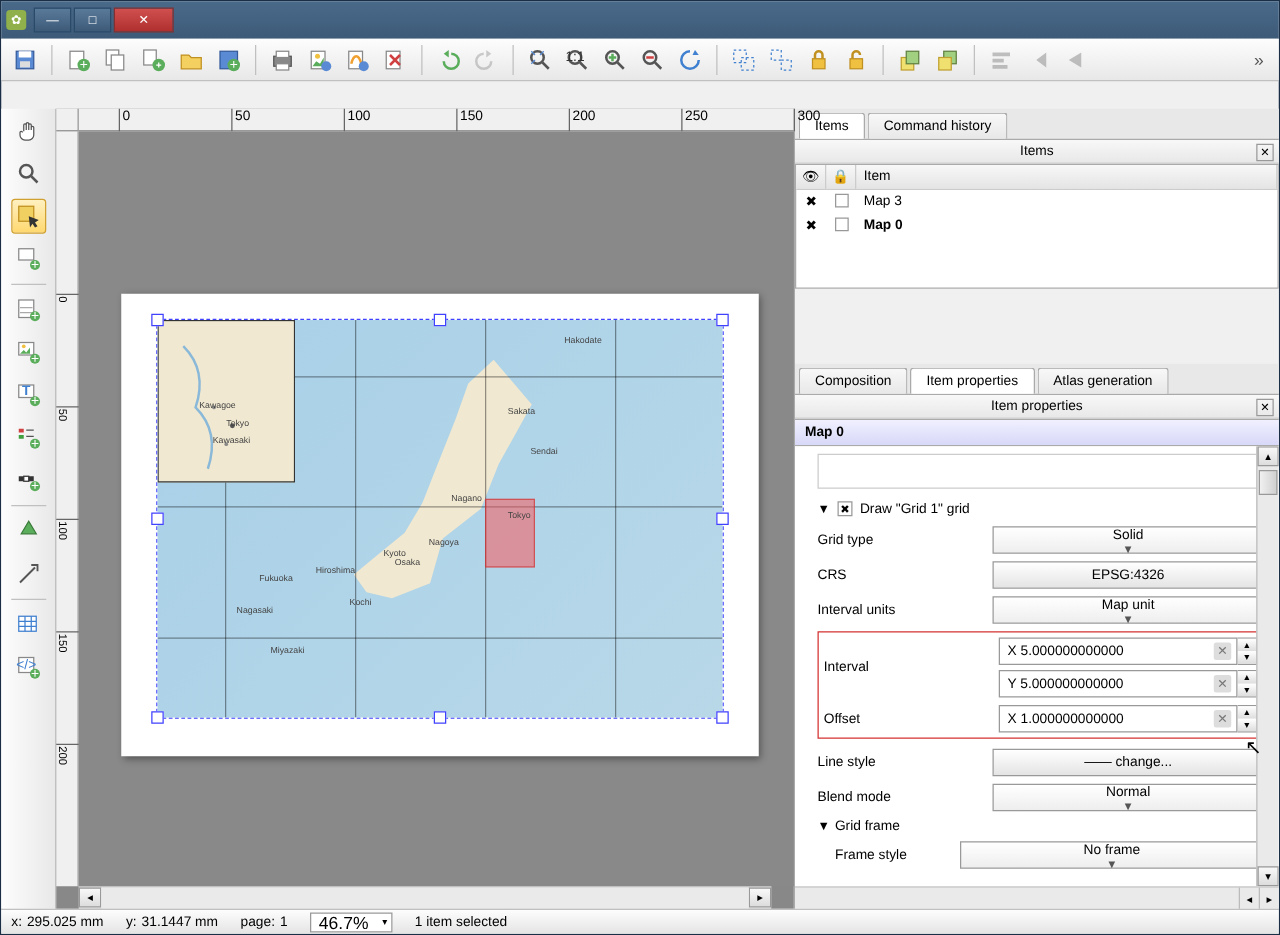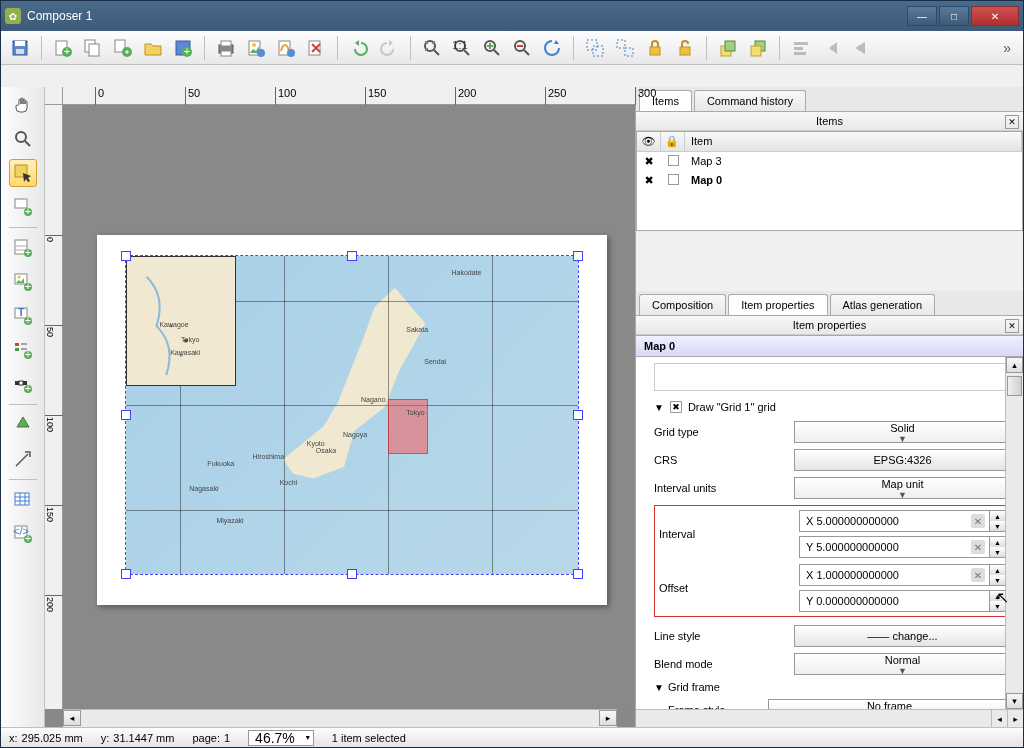--- a/index.html
+++ b/index.html
@@ -96,21 +96,20 @@
 .sub-hdr .tri { font-size:10px; }
 
 .cursor-arrow { position:absolute; left:996px; top:588px; font-size:16px; color:#000; z-index:100; pointer-events:none; }
 </style>
 </head>
 <body>
 
 <div class="window">
   <div class="titlebar">
     <div class="app-icon">✿</div>
-    <div class="title">Composer 1</div>
     <div class="win-btns">
       <div class="win-btn">—</div>
       <div class="win-btn">□</div>
       <div class="win-btn close">✕</div>
     </div>
   </div>
 
 
   <div class="toolbar">
     <div class="tb-btn">
@@ -565,29 +564,20 @@
               <div class="spinner">
                   <div class="field">
                     <span>X 1.000000000000</span>
                     <span class="clr">✕</span>
                   </div>
                   <div class="btns">
                     <div>▲</div>
                     <div>▼</div>
                   </div>
                 </div>
-              <div class="spinner">
-                  <div class="field">
-                    <span>Y 0.000000000000</span>
-                  </div>
-                  <div class="btns">
-                    <div>▲</div>
-                    <div>▼</div>
-                  </div>
-                </div>
             </div>
           </div>
         </div>
 
         <div class="prop-row" style="margin-top:8px">
           <div class="lbl">Line style</div>
           <div class="ctrl">
               <div class="btn-wide">—— change...</div>
             </div>
         </div>

